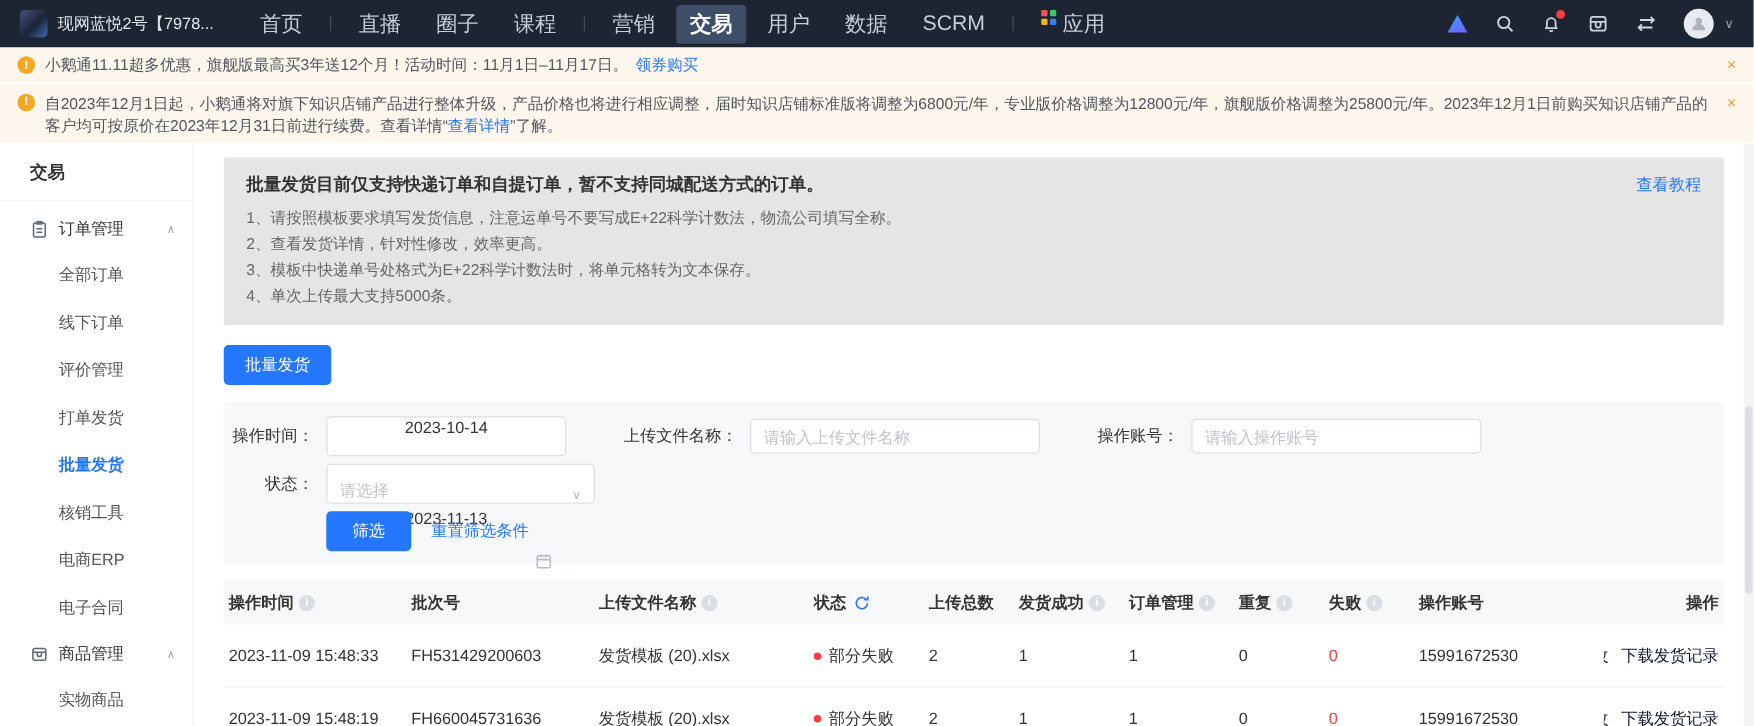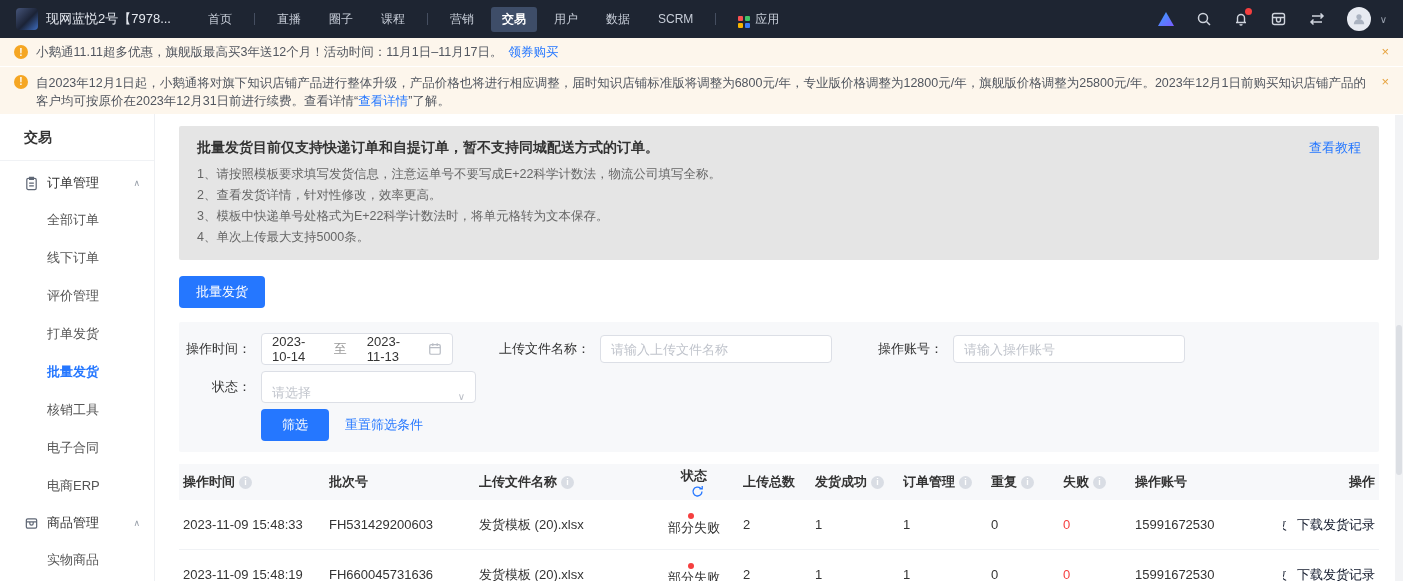--- a/index.html
+++ b/index.html
@@ -5,22 +5,22 @@
   * { box-sizing: border-box; margin: 0; padding: 0; }
   html,body { width:1403px; height:581px; overflow:hidden; }
   body { font-family:"Liberation Sans", sans-serif; background:#fff; color:#333; }
 
   
   .navbar { height:38px; background:#1e2532; display:flex; align-items:center; padding:0 16px; }
   .logo { width:22px; height:22px; border-radius:4px; flex:none;
           background:linear-gradient(135deg,#46557a 0%,#1b2336 55%,#3e6dc0 100%); }
   .store-name { color:#e3e7ee; font-size:13px; margin-left:8px; white-space:nowrap; }
   .nav-menu { display:flex; align-items:center; margin-left:26px; gap:6px; }
-  .nav-item { color:#c7cdd8; font-size:12px; padding:4px 11px; border-radius:3px; cursor:pointer;
-              display:flex; align-items:flex-end; gap:5px; white-space:nowrap; }
+  .nav-item { color:#c7cdd8; font-size:17px; padding:4px 11px; border-radius:3px; cursor:pointer;
+              display:flex; align-items:flex-start; gap:5px; white-space:nowrap; }
   .nav-item.active { background:#3e4d68; color:#fff; font-weight:bold; }
   .nav-divider { width:1px; height:12px; background:#454e60; margin:0 5px; }
   .apps-grid { display:grid; grid-template-columns:5px 5px; grid-gap:2px; }
   .apps-grid i { width:5px; height:5px; border-radius:1px; display:block; }
   .nav-right { margin-left:auto; display:flex; align-items:center; gap:21px; }
   .nav-ic { position:relative; display:flex; align-items:center; cursor:pointer; }
   .bell-badge { position:absolute; top:-3px; right:-3px; width:7px; height:7px; border-radius:50%; background:#f53f3f; }
   .avatar { width:24px; height:24px; border-radius:50%; background:#e7eaf1; display:flex; align-items:center; justify-content:center; }
   .nav-caret { color:#98a0ad; font-size:10px; margin-left:-12px; }
 
@@ -58,39 +58,39 @@
   .bulk-btn { margin:16px 0 14px 0; background:#2577ff; color:#fff; font-size:13px; height:32px;
               padding:0 17px; border:none; border-radius:4px; cursor:pointer; }
 
   
   .filter-panel { background:#f7f8fa; padding:11px 14px 11px 6px; border-radius:2px; }
   .f-row { display:flex; align-items:center; margin-bottom:6px; }
   .f-row:last-child { margin-bottom:0; }
   .f-label { font-size:13px; color:#333; min-width:66px; text-align:right; margin-right:10px; white-space:nowrap; }
   .f-label.auto { min-width:0; margin-left:46px; }
   .date-box { display:flex; align-items:center; background:#fff; border:1px solid #dcdfe6; border-radius:4px;
-              height:32px; padding:0 10px; width:192px; font-size:13px; color:#333; gap:20px; }
+              height:32px; padding:0 10px; width:192px; font-size:13px; color:#333; gap:20px;flex-direction:column; }
   .date-sep { color:#999; }
   .f-input { height:28px; width:232px; border:1px solid #dcdfe6; border-radius:4px; padding:0 10px;
              font-size:13px; color:#333; background:#fff; outline:none; }
   .f-input::placeholder { color:#c0c4cc; }
   .f-select { width:215px; height:32px; border:1px solid #dcdfe6; border-radius:4px; background:#fff;
               display:flex; align-items:flex-end; justify-content:space-between; padding:0 10px;
               color:#c0c4cc; font-size:13px; cursor:pointer; }
   .sel-caret { color:#b8bcc4; font-size:10px; }
   .f-actions { margin-left:76px; }
   .filter-btn { background:#2577ff; color:#fff; height:32px; padding:0 21px; border:none; border-radius:4px; font-size:13px; cursor:pointer; }
   .reset-link { color:#2577ff; font-size:13px; margin-left:16px; cursor:pointer; }
 
   
   .table { margin-top:12px; }
   .t-head { display:flex; align-items:center; background:#f7f8fa; height:36px; font-size:13px; color:#333; font-weight:bold; }
   .t-row { display:flex; align-items:center; height:50px; border-bottom:1px solid #f0f2f5; font-size:13px; color:#333; }
   .cell { flex:none; padding-right:6px; white-space:nowrap; overflow:hidden; display:flex; align-items:center; }
-  .c0{ width:150px; padding-left:4px; } .c1{ width:122px; } .c2{ width:172px;margin-left:28px; } .c3{ width:92px;flex-direction:column; }
+  .c0{ width:150px; padding-left:4px; } .c1{ width:122px; } .c2{ width:172px;margin-left:28px; } .c3{ width:92px; }
   .c4{ width:72px; } .c5{ width:88px; } .c6{ width:88px; } .c7{ width:72px; } .c8{ width:72px; }
   .c9{ width:148px; } .c10{ flex:1; justify-content:flex-end; padding-right:4px; }
   .info-i { display:inline-block; width:13px; height:13px; border-radius:50%; background:#d9dde4; color:#fff;
             font-size:9px; line-height:13px; text-align:center; margin-left:4px; font-style:normal; flex:none; }
   .refresh-i { display:flex; margin-left:6px; cursor:pointer; }
   .status-dot { width:6px; height:6px; border-radius:50%; background:#f53f3f; display:inline-block; margin-right:6px; flex:none; }
   .fail-red { color:#f53f3f; }
   .action-link { color:#0f172a; cursor:pointer; margin-left:10px; }
   .action-link:first-child { margin-left:0; }
 
@@ -218,22 +218,22 @@
           </span>
           <span>订单管理</span>
           <span class="chevron">∧</span>
         </div>
         <div class="sb-item">全部订单</div>
         <div class="sb-item">线下订单</div>
         <div class="sb-item">评价管理</div>
         <div class="sb-item">打单发货</div>
         <div class="sb-item active">批量发货</div>
         <div class="sb-item">核销工具</div>
+        <div class="sb-item">电商ERP</div>
         <div class="sb-item">电子合同</div>
-        <div class="sb-item">电商ERP</div>
         <div class="sb-group-header">
           <span class="sb-icon">
             <svg width="15" height="15" viewBox="0 0 16 16" fill="none" stroke="#5f6775" stroke-width="1.3">
               <rect x="2.5" y="3" width="11" height="10" rx="1.5"></rect>
               <path d="M2.5 6.2h11M6.2 6.2V8a1.8 1.8 0 0 0 3.6 0V6.2"></path>
             </svg>
           </span>
           <span>商品管理</span>
           <span class="chevron">∧</span>
         </div>

